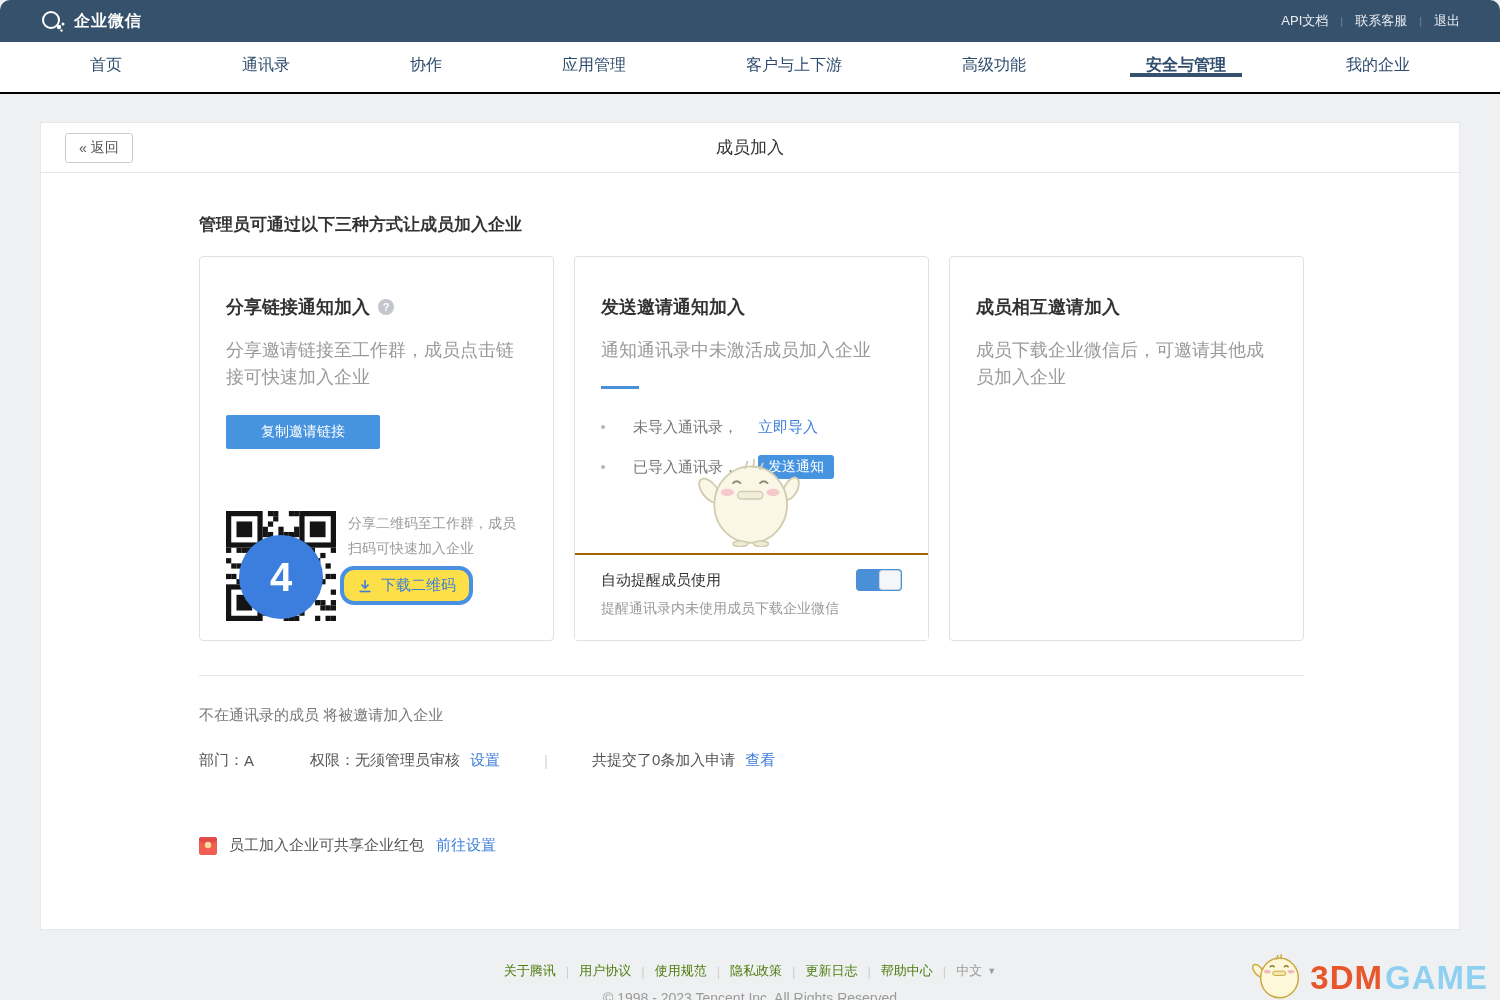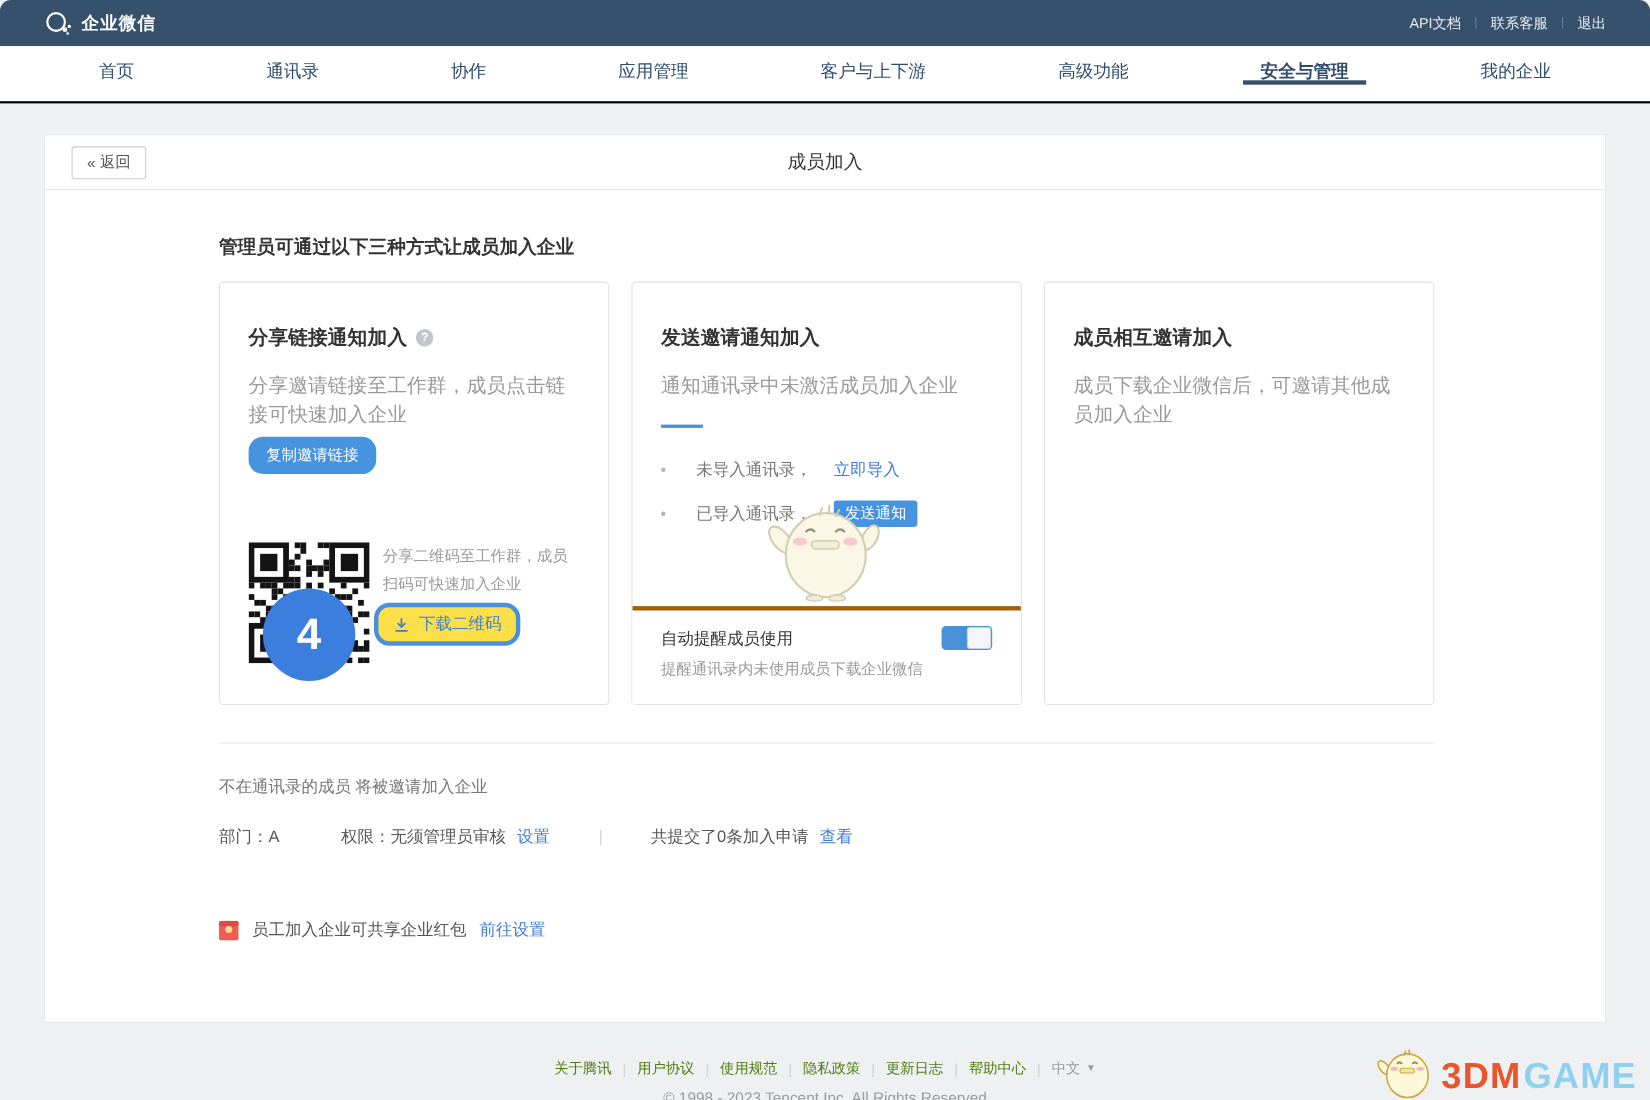--- a/index.html
+++ b/index.html
@@ -60,21 +60,21 @@
   .card-title { font-size:18px; font-weight:bold; color:#333; }
   .help-icon {
     width:16px; height:16px; border-radius:50%; background:#c3c6cc; color:#fff;
     font-size:11px; font-weight:bold; display:inline-flex; align-items:center; justify-content:center;
     cursor:pointer;
   }
   .card-desc { margin-top:18px; font-size:18px; color:#9a9a9a; line-height:27px; width:300px; }
 
   .btn-primary {
     display:inline-block; background:#4693e0; color:#fff; font-size:14px;
-    border:none; border-radius:13px; padding:8px 16px; cursor:pointer; margin-top:6px;
+    border:none; border-radius:2px; padding:8px 35px; cursor:pointer; margin-top:24px;
   }
   .btn-small {
     display:inline-block; background:#4693e0; color:#fff; font-size:14px;
     border:none; border-radius:3px; padding:3px 10px; cursor:pointer;
   }
 
   .qr-row { display:flex; gap:12px; margin-top:62px; }
   .qr-box { width:110px; height:110px; flex:none; }
   .qr-side { font-size:14px; color:#9a9a9a; line-height:25px; width:180px; }
   .download-wrap {
@@ -88,21 +88,21 @@
     display:flex; align-items:center; justify-content:center; z-index:3;
   }
 
   .blue-rule { width:38px; height:3px; background:#4a90d9; margin-top:22px; }
   .bullets { margin-top:18px; }
   .bullet { display:flex; align-items:center; font-size:15px; color:#777; height:40px;gap:20px; }
   .dot { width:4px; height:4px; border-radius:50%; background:#b5b5b5; margin-right:8px; flex:none; }
   .link { color:#3e7ed9; text-decoration:none; cursor:pointer; }
   .mascot { position:absolute; left:50%; transform:translateX(-52%); top:194px; z-index:2; }
   .card-bottom {
-    position:absolute; left:0; right:0; bottom:0; border-top:4px solid #a16207;
+    position:absolute; left:0; right:0; bottom:0; border-top:2px solid #a16207;
     padding:14px 26px 22px; background:#fff;
   }
   .remind-row { display:flex; align-items:center; justify-content:space-between; }
   .remind-label { font-size:15px; color:#333; }
   .toggle {
     width:46px; height:22px; background:#4a90d9; border-radius:4px; position:relative;
     cursor:pointer; flex:none;
   }
   .toggle .knob {
     position:absolute; right:1px; top:1px; width:22px; height:20px; background:#f4f6f9;

